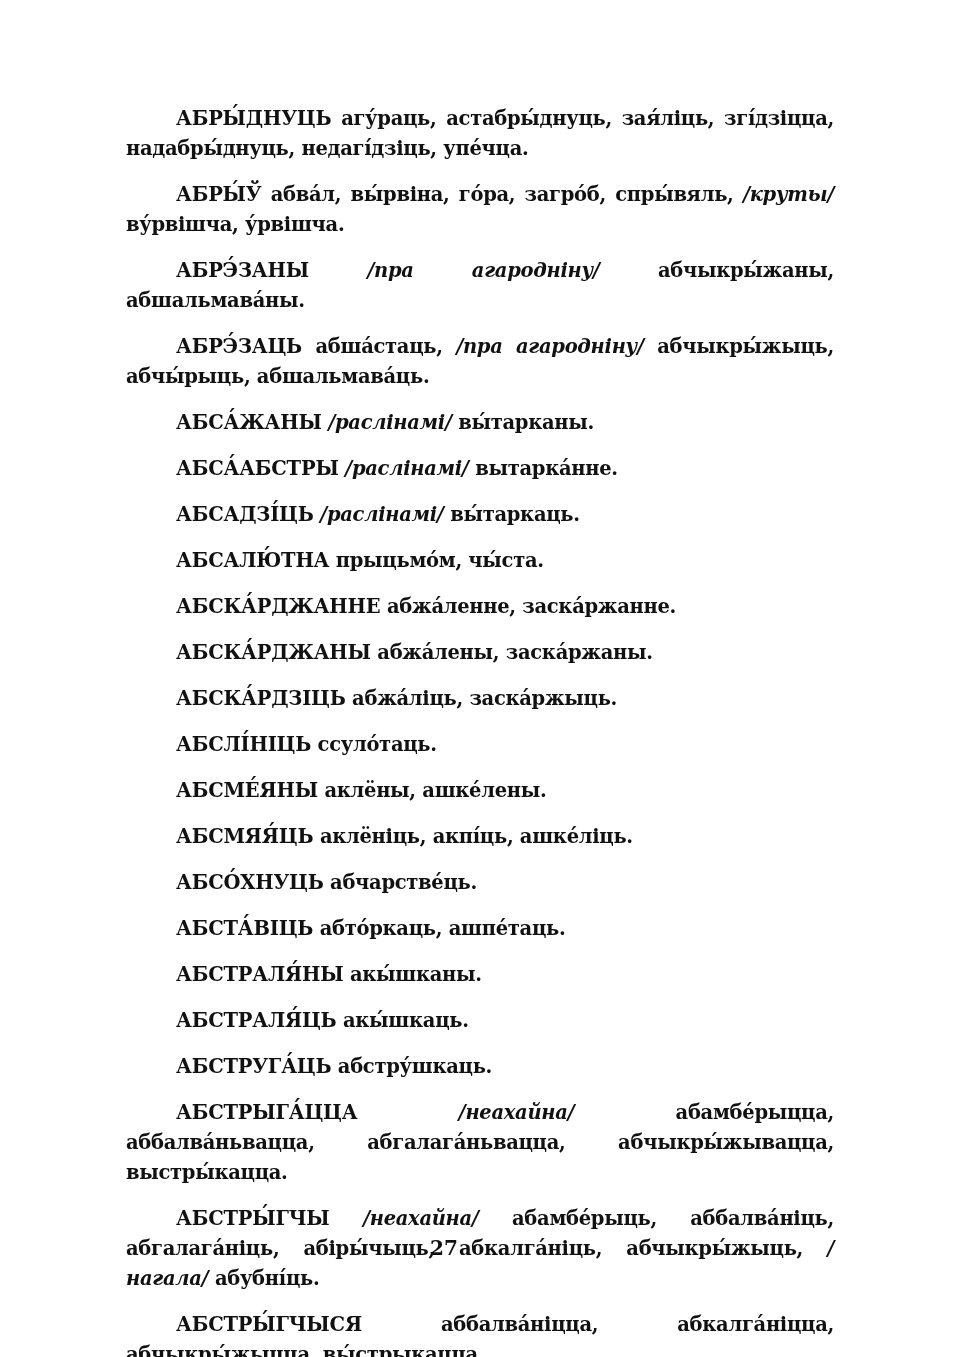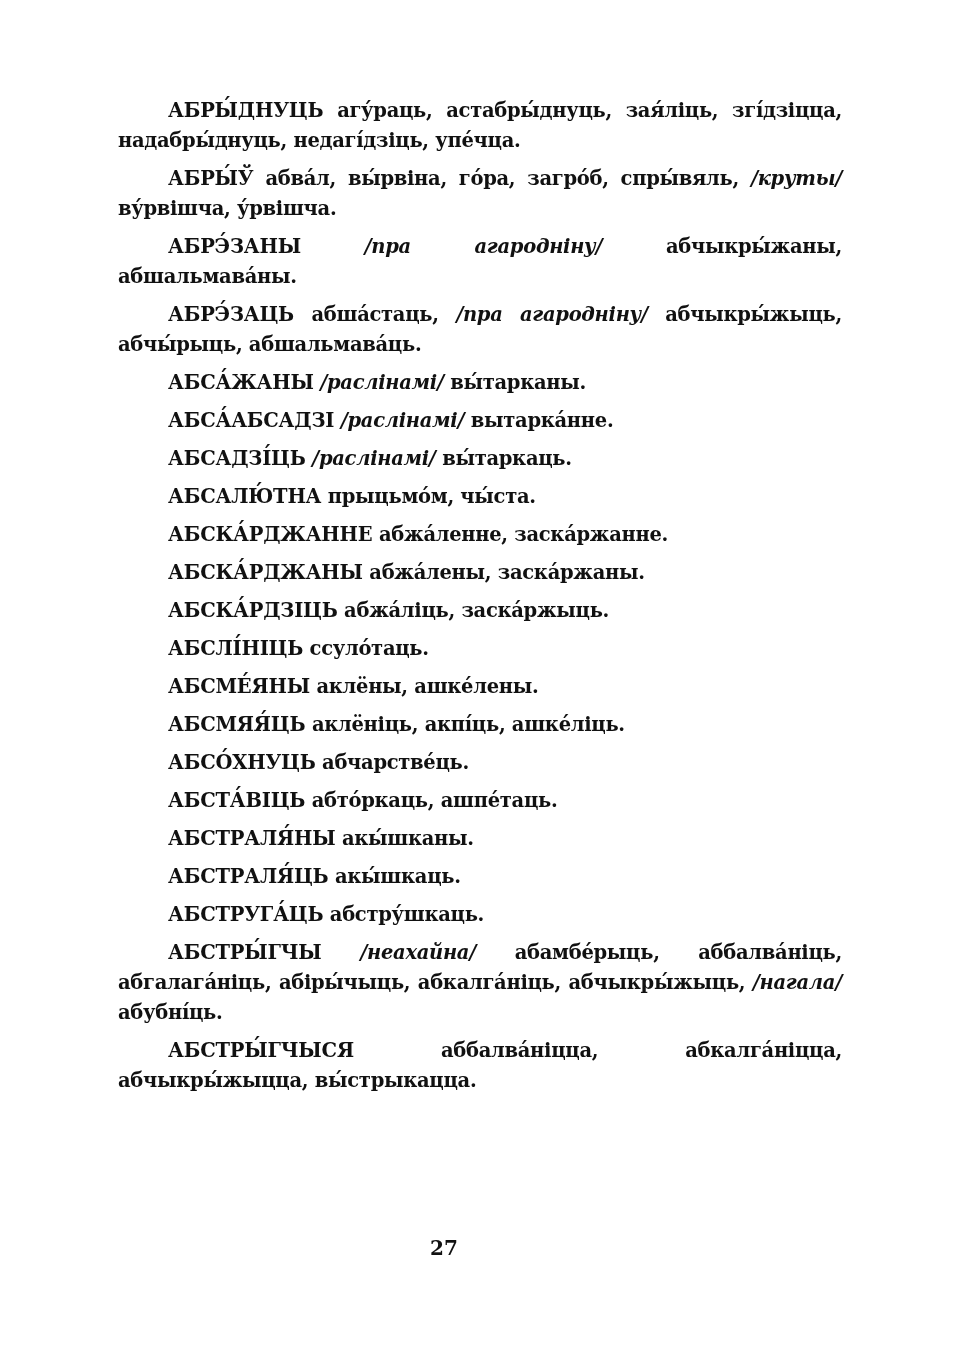--- a/index.html
+++ b/index.html
@@ -3,48 +3,49 @@
 <meta charset="utf-8">
 <style>
   html, body { margin: 0; padding: 0; background: #ffffff; }
   body { width: 960px; height: 1357px; position: relative; overflow: hidden; }
   .page {
     position: absolute; left: 110px; top: 88px; width: 740px;
     font-family: "DejaVu Serif", "Liberation Serif", serif;
     font-size: 19.5px; line-height: 30px; color: #111;
     letter-spacing: -0.3px;
   }
-  .entry { text-indent: 50px; text-align: justify; margin: 8px; }
+  .entry { text-indent: 50px; text-align: justify; margin: 16px; }
   .hw { font-weight: bold; letter-spacing: -0.2px; }
   .def { font-weight: bold; }
   .note { font-style: italic; font-weight: bold; }
   .pagenum {
     position: absolute; left: 0; width: 888px; top: 1236px; text-align: center;
     font-family: "DejaVu Serif", "Liberation Serif", serif; font-size: 20px; font-weight: bold; color: #111;
   }
 </style>
 </head>
 <body>
 
 <div class="page" id="page">
     <p class="entry"><span class="hw">АБРЫ́ДНУЦЬ</span><span class="def"> агу́раць, астабры́днуць, зая́ліць, згі́дзіцца, надабры́днуць, недагі́дзіць, упе́чца.</span></p>
     <p class="entry"><span class="hw">АБРЫ́Ў</span><span class="def"> абва́л, вы́рвіна, го́ра, загро́б, спры́вяль, </span><span class="note">/круты/</span><span class="def"> ву́рвішча, у́рвішча.</span></p>
     <p class="entry"><span class="hw">АБРЭ́ЗАНЫ</span><span class="note"> /пра агародніну/</span><span class="def"> абчыкры́жаны, абшальмава́ны.</span></p>
     <p class="entry"><span class="hw">АБРЭ́ЗАЦЬ</span><span class="def"> абша́стаць, </span><span class="note">/пра агародніну/</span><span class="def"> абчыкры́жыць, абчы́рыць, абшальмава́ць.</span></p>
     <p class="entry"><span class="hw">АБСА́ЖАНЫ</span><span class="note"> /раслінамі/</span><span class="def"> вы́тарканы.</span></p>
-    <p class="entry"><span class="hw">АБСА́АБСАДЗІ</span><span class="note"> /раслінамі/</span><span class="def"> вытарка́нне.</span></p>
+    <p class="entry"><span class="hw">АБСА́АБСТРЫ</span><span class="note"> /раслінамі/</span><span class="def"> вытарка́нне.</span></p>
     <p class="entry"><span class="hw">АБСАДЗІ́ЦЬ</span><span class="note"> /раслінамі/</span><span class="def"> вы́таркаць.</span></p>
     <p class="entry"><span class="hw">АБСАЛЮ́ТНА</span><span class="def"> прыцьмо́м, чы́ста.</span></p>
     <p class="entry"><span class="hw">АБСКА́РДЖАННЕ</span><span class="def"> абжа́ленне, заска́ржанне.</span></p>
     <p class="entry"><span class="hw">АБСКА́РДЖАНЫ</span><span class="def"> абжа́лены, заска́ржаны.</span></p>
     <p class="entry"><span class="hw">АБСКА́РДЗІЦЬ</span><span class="def"> абжа́ліць, заска́ржыць.</span></p>
     <p class="entry"><span class="hw">АБСЛІ́НІЦЬ</span><span class="def"> ссуло́таць.</span></p>
     <p class="entry"><span class="hw">АБСМЕ́ЯНЫ</span><span class="def"> аклёны, ашке́лены.</span></p>
     <p class="entry"><span class="hw">АБСМЯЯ́ЦЬ</span><span class="def"> аклёніць, акпі́ць, ашке́ліць.</span></p>
     <p class="entry"><span class="hw">АБСО́ХНУЦЬ</span><span class="def"> абчарстве́ць.</span></p>
     <p class="entry"><span class="hw">АБСТА́ВІЦЬ</span><span class="def"> абто́ркаць, ашпе́таць.</span></p>
     <p class="entry"><span class="hw">АБСТРАЛЯ́НЫ</span><span class="def"> акы́шканы.</span></p>
     <p class="entry"><span class="hw">АБСТРАЛЯ́ЦЬ</span><span class="def"> акы́шкаць.</span></p>
     <p class="entry"><span class="hw">АБСТРУГА́ЦЬ</span><span class="def"> абстру́шкаць.</span></p>
+    <p class="entry"><span class="hw">АБСТРЫГА́ЦЦА</span><span class="note"> /неахайна/</span><span class="def"> абамбе́рыцца, аббалва́ньвацца, абгалага́ньвацца, абчыкры́жывацца, выстры́кацца.</span></p>
     <p class="entry"><span class="hw">АБСТРЫ́ГЧЫ</span><span class="note"> /неахайна/</span><span class="def"> абамбе́рыць, аббалва́ніць, абгалага́ніць, абіры́чыць, абкалга́ніць, абчыкры́жыць, </span><span class="note">/нагала/</span><span class="def"> абубні́ць.</span></p>
     <p class="entry"><span class="hw">АБСТРЫ́ГЧЫСЯ</span><span class="def"> аббалва́ніцца, абкалга́ніцца, абчыкры́жыцца, вы́стрыкацца.</span></p>
   </div>
 <div class="pagenum">27</div>
 
 </body></html>

